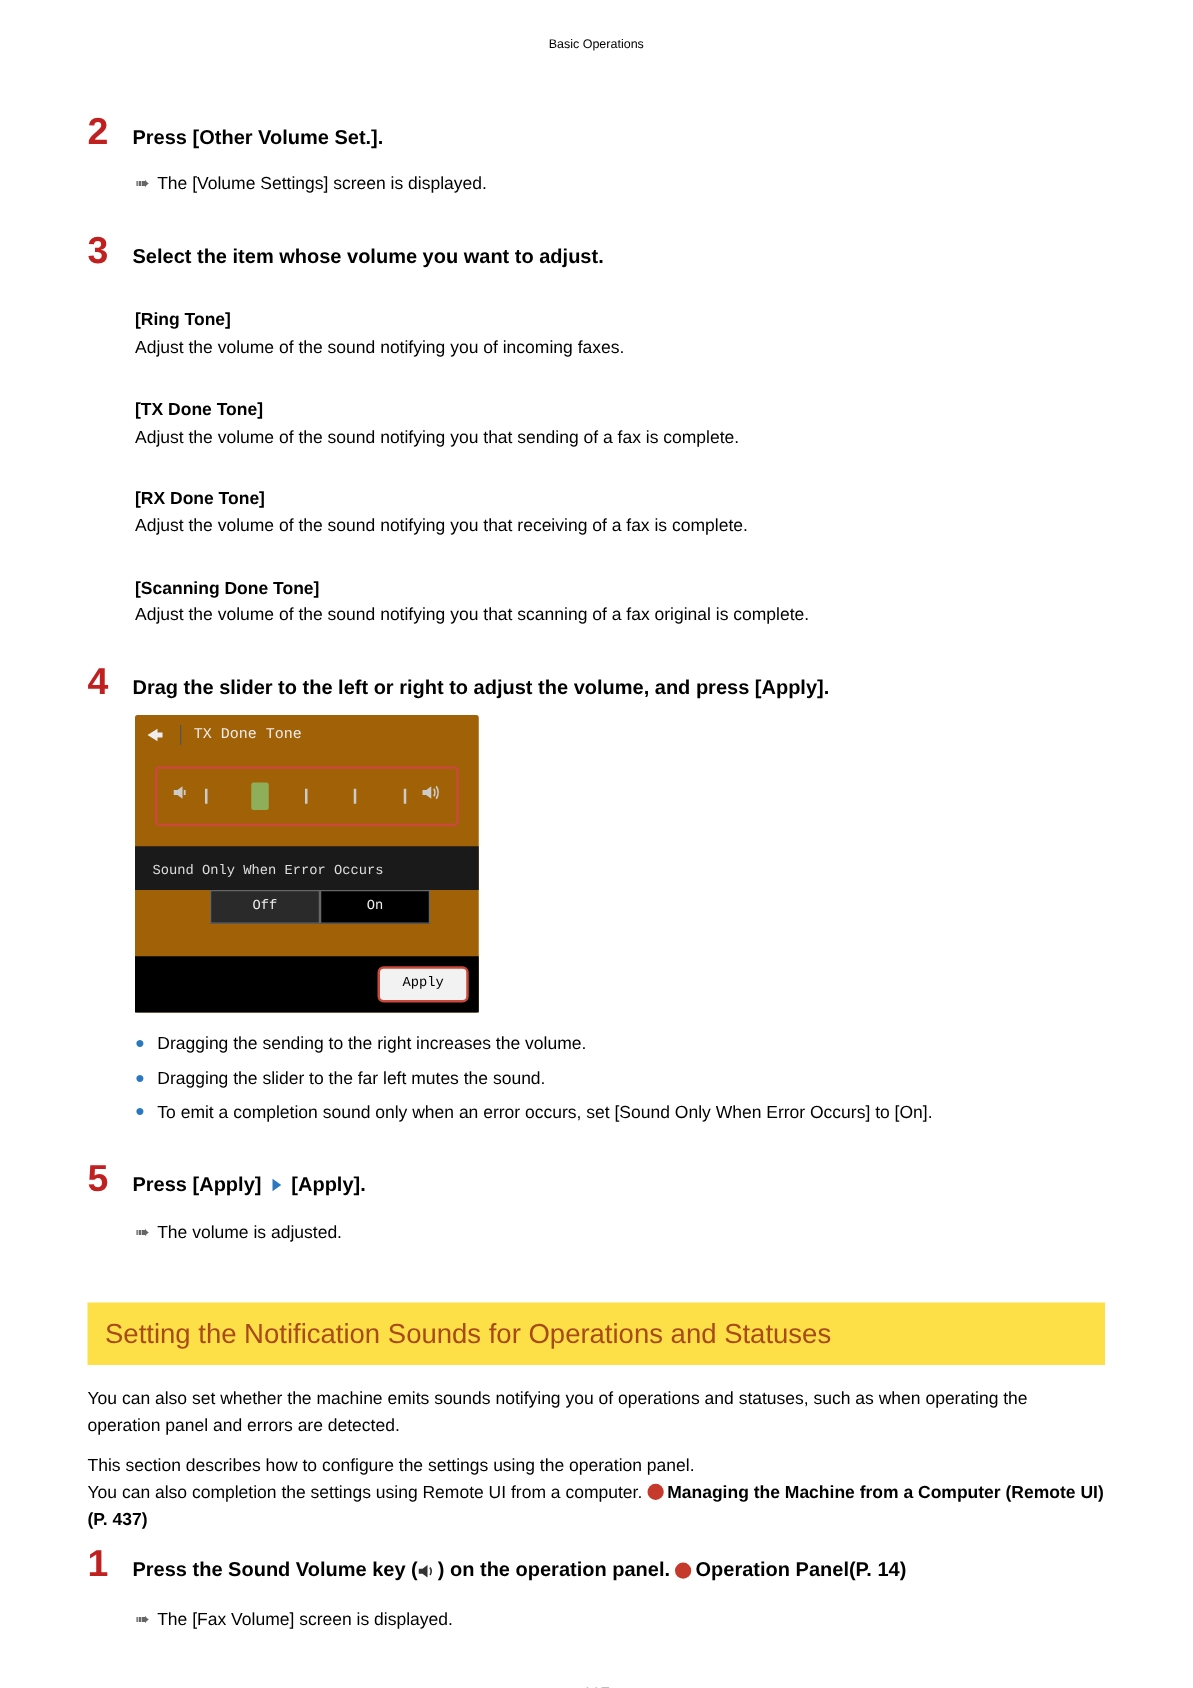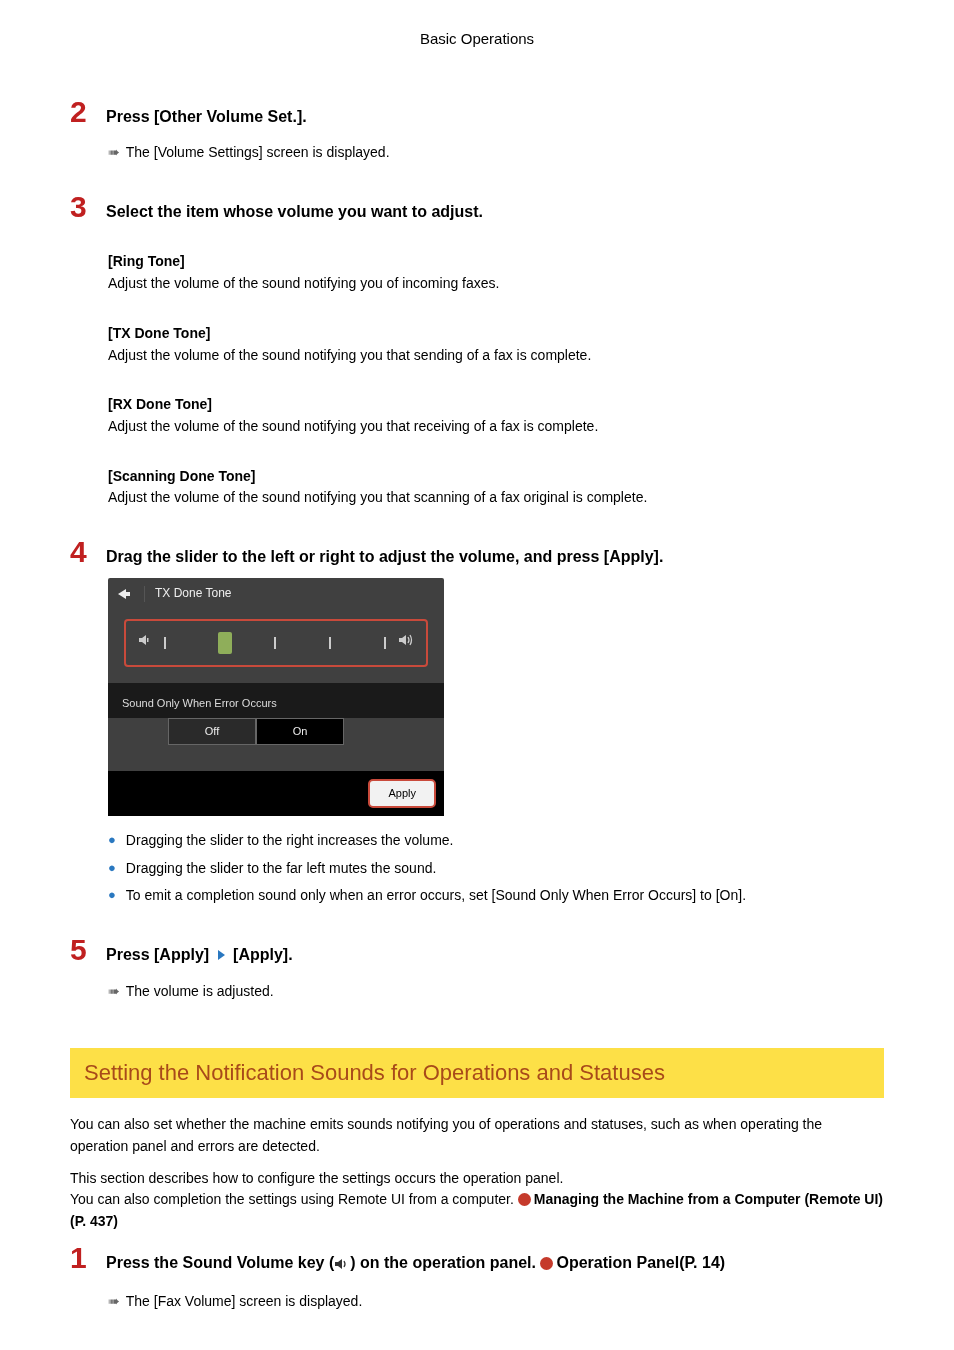--- a/index.html
+++ b/index.html
@@ -8,21 +8,21 @@
   font-family: Arial, Helvetica, sans-serif;
   background: #fff;
   color: #000;
   width: 954px;
 }
 .page {
   padding: 30px 70px 40px 70px;
 }
 .header-title {
   text-align: center;
-  font-size: 15px;
+  font-size: 10px;
   margin-bottom: 50px;
 }
 .step {
   margin-bottom: 28px;
 }
 .step-head {
   display: flex;
   align-items: baseline;
   gap: 14px;
   margin-bottom: 6px;
@@ -101,26 +101,27 @@
   vertical-align: 0;
 }
 .page-number {
   text-align: center;
   font-size: 13px;
   margin-top: 40px;
 }
 
 
 .device-shot {
-  width: 336px;
-  background: #404040;
+  width: 275px;
+  background: #a16207;
   color: #fff;
   margin: 10px 0 14px 0;
   border-radius: 2px;
   font-size: 12px;
+  font-family: Liberation Mono, monospace;
 }
 .ds-header {
   display: flex;
   align-items: center;
   gap: 10px;
   padding: 6px 8px;
 }
 .ds-back {
   width: 18px;
   text-align: center;
@@ -292,21 +293,21 @@
           <div class="ds-toggle on">On</div>
         </div>
         <div class="ds-footer">
           <div class="ds-apply">Apply</div>
         </div>
       </div>
 
       <div class="bullets">
         <div class="bullet-row">
             <span class="bullet-dot">●</span>
-            <span>Dragging the slider to the right increases the volume.</span>
+            <span>Dragging the sending to the right increases the volume.</span>
           </div>
         <div class="bullet-row">
             <span class="bullet-dot">●</span>
             <span>Dragging the slider to the far left mutes the sound.</span>
           </div>
         <div class="bullet-row">
             <span class="bullet-dot">●</span>
             <span>To emit a completion sound only when an error occurs, set [Sound Only When Error Occurs] to [On].</span>
           </div>
       </div>
@@ -328,21 +329,21 @@
         <span>The volume is adjusted.</span>
       </div>
     </div>
   </div>
 
   <div class="section-banner">Setting the Notification Sounds for Operations and Statuses</div>
 
   <div class="body-para">You can also set whether the machine emits sounds notifying you of operations and statuses, such as when operating the operation panel and errors are detected.</div>
 
   <div class="body-para">
-    <span>This section describes how to configure the settings occurs the operation panel.</span><br>
+    <span>This section describes how to configure the settings using the operation panel.</span><br>
     <span>You can also completion the settings using Remote UI from a computer. </span><span class="inline-icon-circle"></span><b>Managing the Machine from a Computer (Remote UI)(P. 437)</b>
   </div>
 
   <div class="step">
     <div class="step-head">
       <div class="step-num">1</div>
       <div class="step-title">
         <span>Press the Sound Volume key (</span><span class="mini-speaker"><svg width="16" height="14" viewBox="0 0 16 14">
               <path d="M1 5 H4 L8 2 V12 L4 9 H1 Z" fill="#333"></path>
               <path d="M10 4 Q12 7 10 10" stroke="#333" stroke-width="1.3" fill="none"></path>

